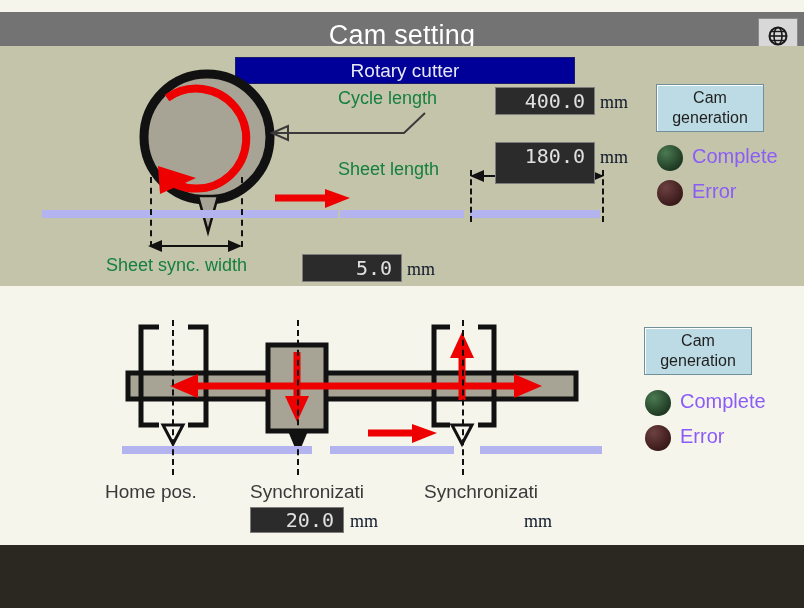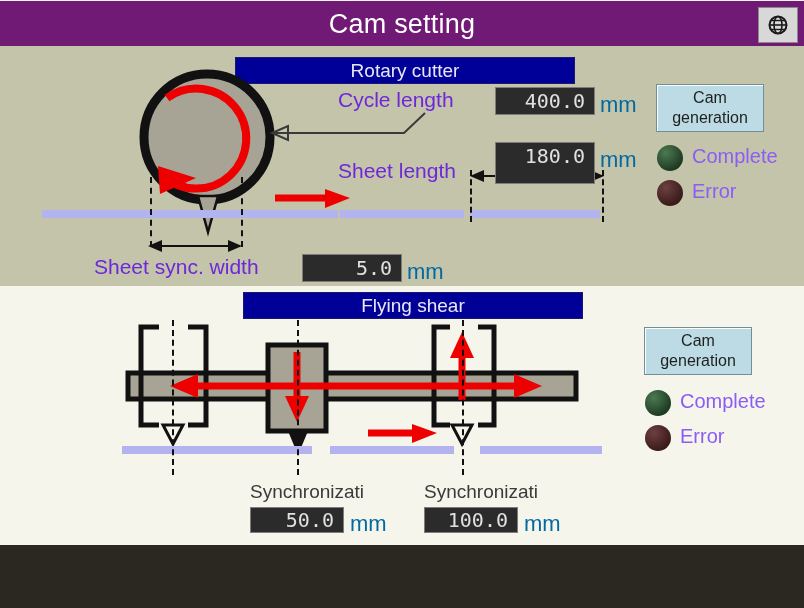--- a/index.html
+++ b/index.html
@@ -1,43 +1,43 @@
 <!DOCTYPE html>
 <html><head>
 <meta charset="utf-8">
 <style>
   html,body{margin:0;padding:0;background:#000;}
   body{width:804px;height:608px;overflow:hidden;
        font-family:"Liberation Sans","DejaVu Sans",sans-serif;}
   #app{position:relative;width:804px;height:608px;background:#f5f5ec;overflow:hidden;}
 
   
-  #header{position:absolute;left:0;top:1px;width:804px;height:46px;background:#701a75;}
+  #header{position:absolute;left:0;top:12px;width:804px;height:46px;background:#737373;}
   #header-title{position:absolute;left:0;top:0;width:804px;height:46px;
     line-height:46px;text-align:center;color:#fff;font-size:27px;letter-spacing:.2px;}
   #clock{position:absolute;right:52px;top:4px;width:96px;text-align:right;
     color:#fff;font-size:13px;line-height:19px;font-family:"Liberation Sans",sans-serif;}
   #globe-btn{position:absolute;right:6px;top:6px;width:38px;height:34px;
     background:#d8d8d8;border:1px solid #8a8a8a;display:flex;align-items:center;justify-content:center;}
 
   
   #sec-top{position:absolute;left:0;top:46px;width:804px;height:240px;background:#c4c4ab;}
   #sec-bot{position:absolute;left:0;top:286px;width:804px;height:259px;background:#f5f5ec;}
   .sec-title{position:absolute;background:#000099;color:#e8e8f5;font-size:19px;
     text-align:center;line-height:25px;height:25px;border:1px solid #1a1a6b;}
   #title-rotary{left:235px;top:57px;width:338px;}
   #title-flying{left:243px;top:292px;width:338px;}
 
   
-  .lbl{position:absolute;color:#6d28d9;font-size:21px;white-space:nowrap;}
+  .lbl{position:absolute;color:#15803d;font-size:18px;white-space:nowrap;}
   .lbl-sm{position:absolute;color:#3a3a3a;font-size:19px;white-space:nowrap;}
   .valbox{position:absolute;background:#2b2b2b;border:1px solid #7d7d7d;
     color:#e0e0e0;font-family:"DejaVu Sans Mono","Liberation Mono",monospace;
     font-size:20px;text-align:right;box-sizing:border-box;padding-right:9px;}
-  .unit{position:absolute;color:#0369a1;font-size:22px;}
+  .unit{position:absolute;color:#0f172a;font-size:18px;font-family:Liberation Serif, serif;}
 
   
   .cam-btn{position:absolute;width:108px;height:48px;background:#bcdbe4;
     border:1px solid #6f8f99;box-shadow:1px 1px 0 #ffffff inset;
     color:#1f1f1f;font-size:16px;line-height:20px;text-align:center;
     display:flex;align-items:center;justify-content:center;box-sizing:border-box;}
   .lamp{position:absolute;width:26px;height:26px;border-radius:50%;}
   .lamp-green{background:radial-gradient(circle at 34% 30%,#4b7a52,#1e3a22 72%);}
   .lamp-red{background:radial-gradient(circle at 34% 30%,#6d4040,#3a1a1a 72%);}
   .lamp-lbl{position:absolute;color:#8b5cf6;font-size:20px;white-space:nowrap;}
@@ -106,34 +106,33 @@
   <div class="vdash" style="left:602px;top:170px;height:52px;"></div>
 
   <div class="lbl" style="left:338px;top:88px;">Cycle length</div>
   <div class="valbox" style="left:495px;top:87px;width:100px;height:28px;line-height:26px;padding-left:11px;">400.0</div>
   <div class="unit" style="left:600px;top:92px;">mm</div>
 
   <div class="lbl" style="left:338px;top:159px;">Sheet length</div>
   <div class="valbox" style="left:495px;top:142px;width:100px;height:42px;line-height:26px;">180.0</div>
   <div class="unit" style="left:600px;top:147px;">mm</div>
 
-  <div class="lbl" style="left:94px;top:255px;">Sheet sync. width</div>
+  <div class="lbl" style="left:106px;top:255px;">Sheet sync. width</div>
   <div class="valbox" style="left:302px;top:254px;width:100px;height:28px;line-height:26px;">5.0</div>
   <div class="unit" style="left:407px;top:259px;">mm</div>
 
   <div class="cam-btn" style="left:656px;top:84px;">
     <span>Cam generation</span>
   </div>
   <div class="lamp lamp-green" style="left:657px;top:145px;"></div>
   <div class="lamp-lbl" style="left:692px;top:145px;">Complete</div>
   <div class="lamp lamp-red" style="left:657px;top:180px;"></div>
   <div class="lamp-lbl" style="left:692px;top:180px;">Error</div>
 
   <div id="sec-bot"></div>
-  <div class="sec-title" id="title-flying">Flying shear</div>
 
   <svg class="svgwrap">
 
     <rect x="128" y="373" width="448" height="26" fill="#a8a495" stroke="#111111" stroke-width="5"></rect>
 
     <path d="M 159 327 L 141 327 L 141 425 L 159 425" fill="none" stroke="#111111" stroke-width="5"></path>
     <path d="M 188 327 L 206 327 L 206 425 L 188 425" fill="none" stroke="#111111" stroke-width="5"></path>
     <polygon points="163,425 183,425 173,444" fill="none" stroke="#111111" stroke-width="3"></polygon>
 
     <path d="M 450 327 L 434 327 L 434 425 L 450 425" fill="none" stroke="#111111" stroke-width="5"></path>
@@ -158,26 +157,26 @@
   </svg>
 
   <div class="strip" style="left:122px;top:446px;width:190px;"></div>
   <div class="strip" style="left:330px;top:446px;width:124px;"></div>
   <div class="strip" style="left:480px;top:446px;width:122px;"></div>
 
   <div class="vdash" style="left:172px;top:320px;height:155px;"></div>
   <div class="vdash" style="left:297px;top:320px;height:155px;"></div>
   <div class="vdash" style="left:462px;top:320px;height:155px;"></div>
 
+  <div class="lbl-sm" style="left:105px;top:481px;">Home pos.</div>
   <div class="lbl-sm" style="left:250px;top:481px;">Synchronizati</div>
-  <div class="valbox" style="left:250px;top:507px;width:94px;height:26px;line-height:24px;">50.0</div>
+  <div class="valbox" style="left:250px;top:507px;width:94px;height:26px;line-height:24px;">20.0</div>
   <div class="unit" style="left:350px;top:511px;">mm</div>
 
   <div class="lbl-sm" style="left:424px;top:481px;">Synchronizati</div>
-  <div class="valbox" style="left:424px;top:507px;width:94px;height:26px;line-height:24px;">100.0</div>
   <div class="unit" style="left:524px;top:511px;">mm</div>
 
   <div class="cam-btn" style="left:644px;top:327px;">
     <span>Cam generation</span>
   </div>
   <div class="lamp lamp-green" style="left:645px;top:390px;"></div>
   <div class="lamp-lbl" style="left:680px;top:390px;">Complete</div>
   <div class="lamp lamp-red" style="left:645px;top:425px;"></div>
   <div class="lamp-lbl" style="left:680px;top:425px;">Error</div>
 

